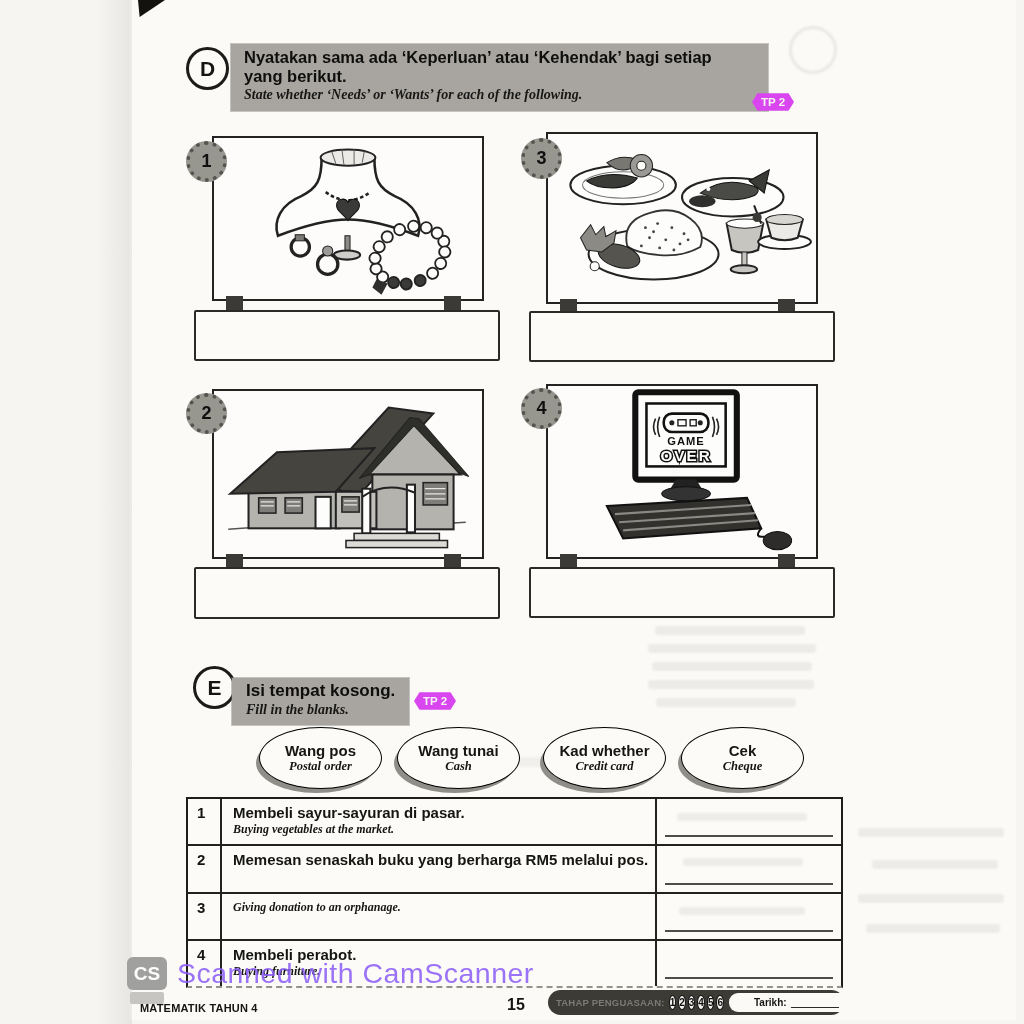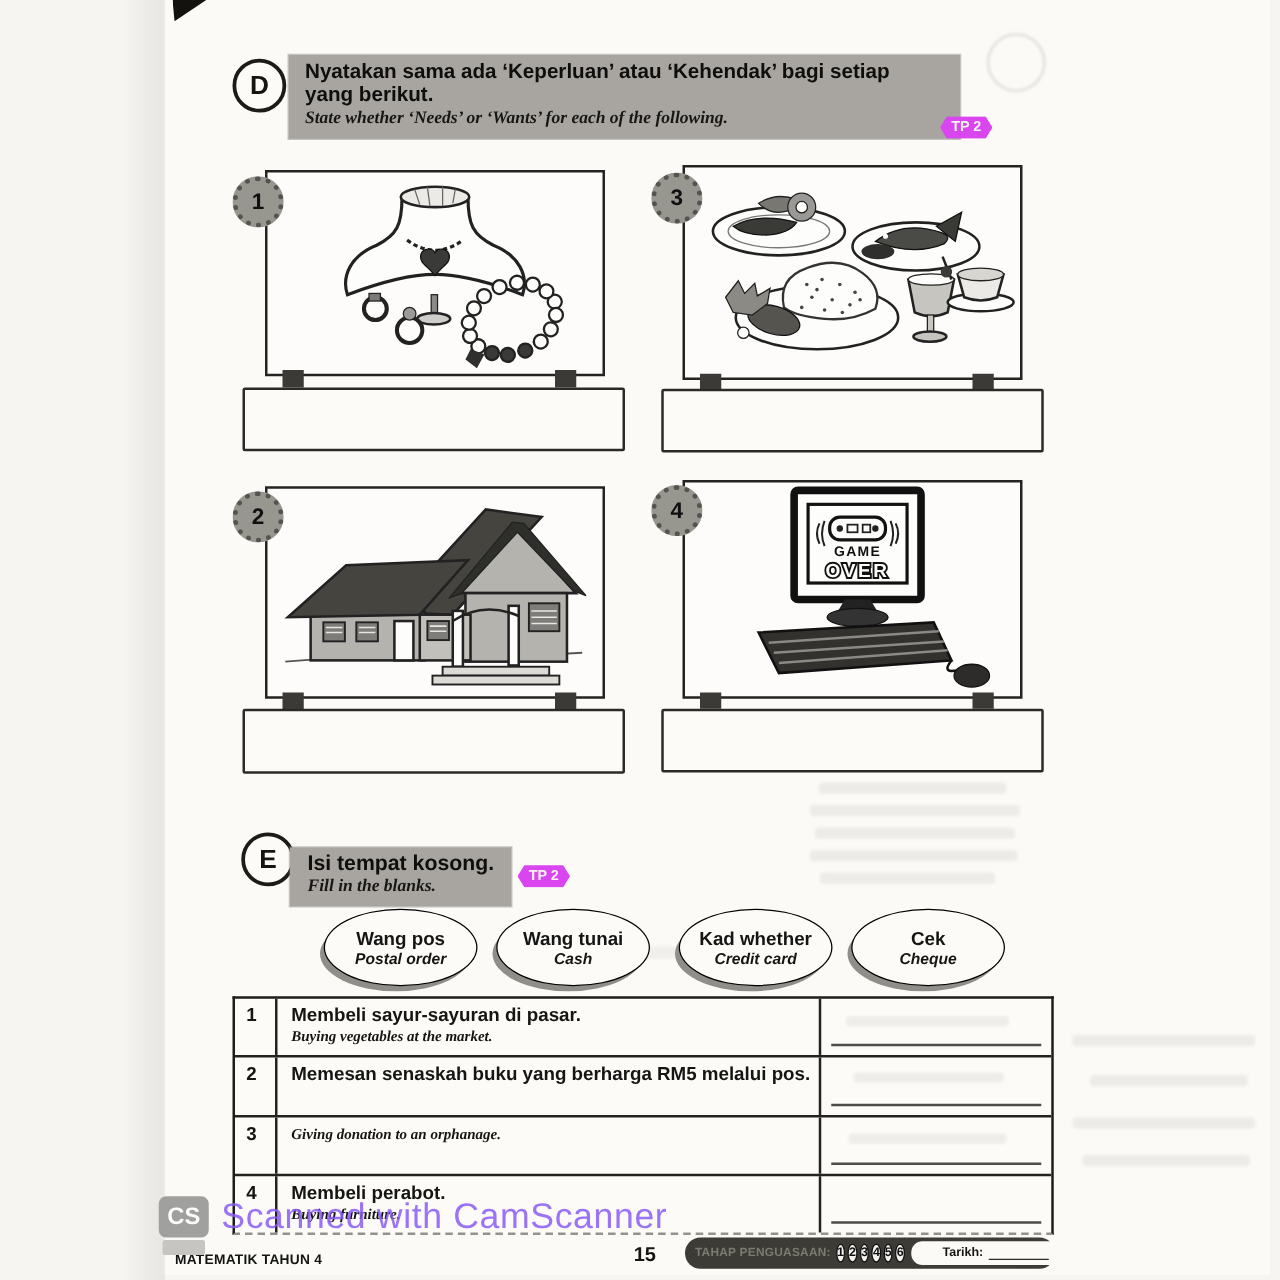--- a/index.html
+++ b/index.html
@@ -33,21 +33,21 @@
     background:#97968f;border:4px dotted #55544e;display:flex;align-items:center;
     justify-content:center;font-weight:bold;font-size:18px;color:#101010;}
   .tab{position:absolute;background:#3b3a37;}
   .ans-box{position:absolute;background:#fcfbf8;border:2.5px solid #2a2a27;border-radius:2px;}
 
   
   .oval{position:absolute;width:121px;height:60px;border:1px solid #000000;border-radius:50%;
     background:#fcfbf8;display:flex;flex-direction:column;align-items:center;justify-content:center;
     box-shadow:-4px 5px 0 -1px #8f8e88;}
   .oval .ms{font-weight:bold;font-size:15px;}
-  .oval .en{font-family:Liberation Sans, sans-serif;font-style:italic;font-weight:bold;font-size:12.5px;}
+  .oval .en{font-family:Liberation Serif, serif;font-style:italic;font-weight:bold;font-size:12.5px;}
 
   
   .etable{position:absolute;left:186px;top:797px;width:657px;height:191px;box-sizing:border-box;
     border:2.5px solid #1d1d1b;border-bottom:2px dashed #94938b;background:#fcfbf8;
     display:flex;flex-direction:column;}
   .erow{flex:1;display:flex;border-bottom:2px solid #22221f;}
   .erow:last-child{border-bottom:none;}
   .ecell-num{width:34px;border-right:2px solid #22221f;font-weight:bold;font-size:15px;
     padding:5px 0 0 9px;box-sizing:border-box;}
   .ecell-text{flex:1;border-right:2px solid #22221f;padding:5px 6px 0 11px;box-sizing:border-box;overflow:hidden;}

